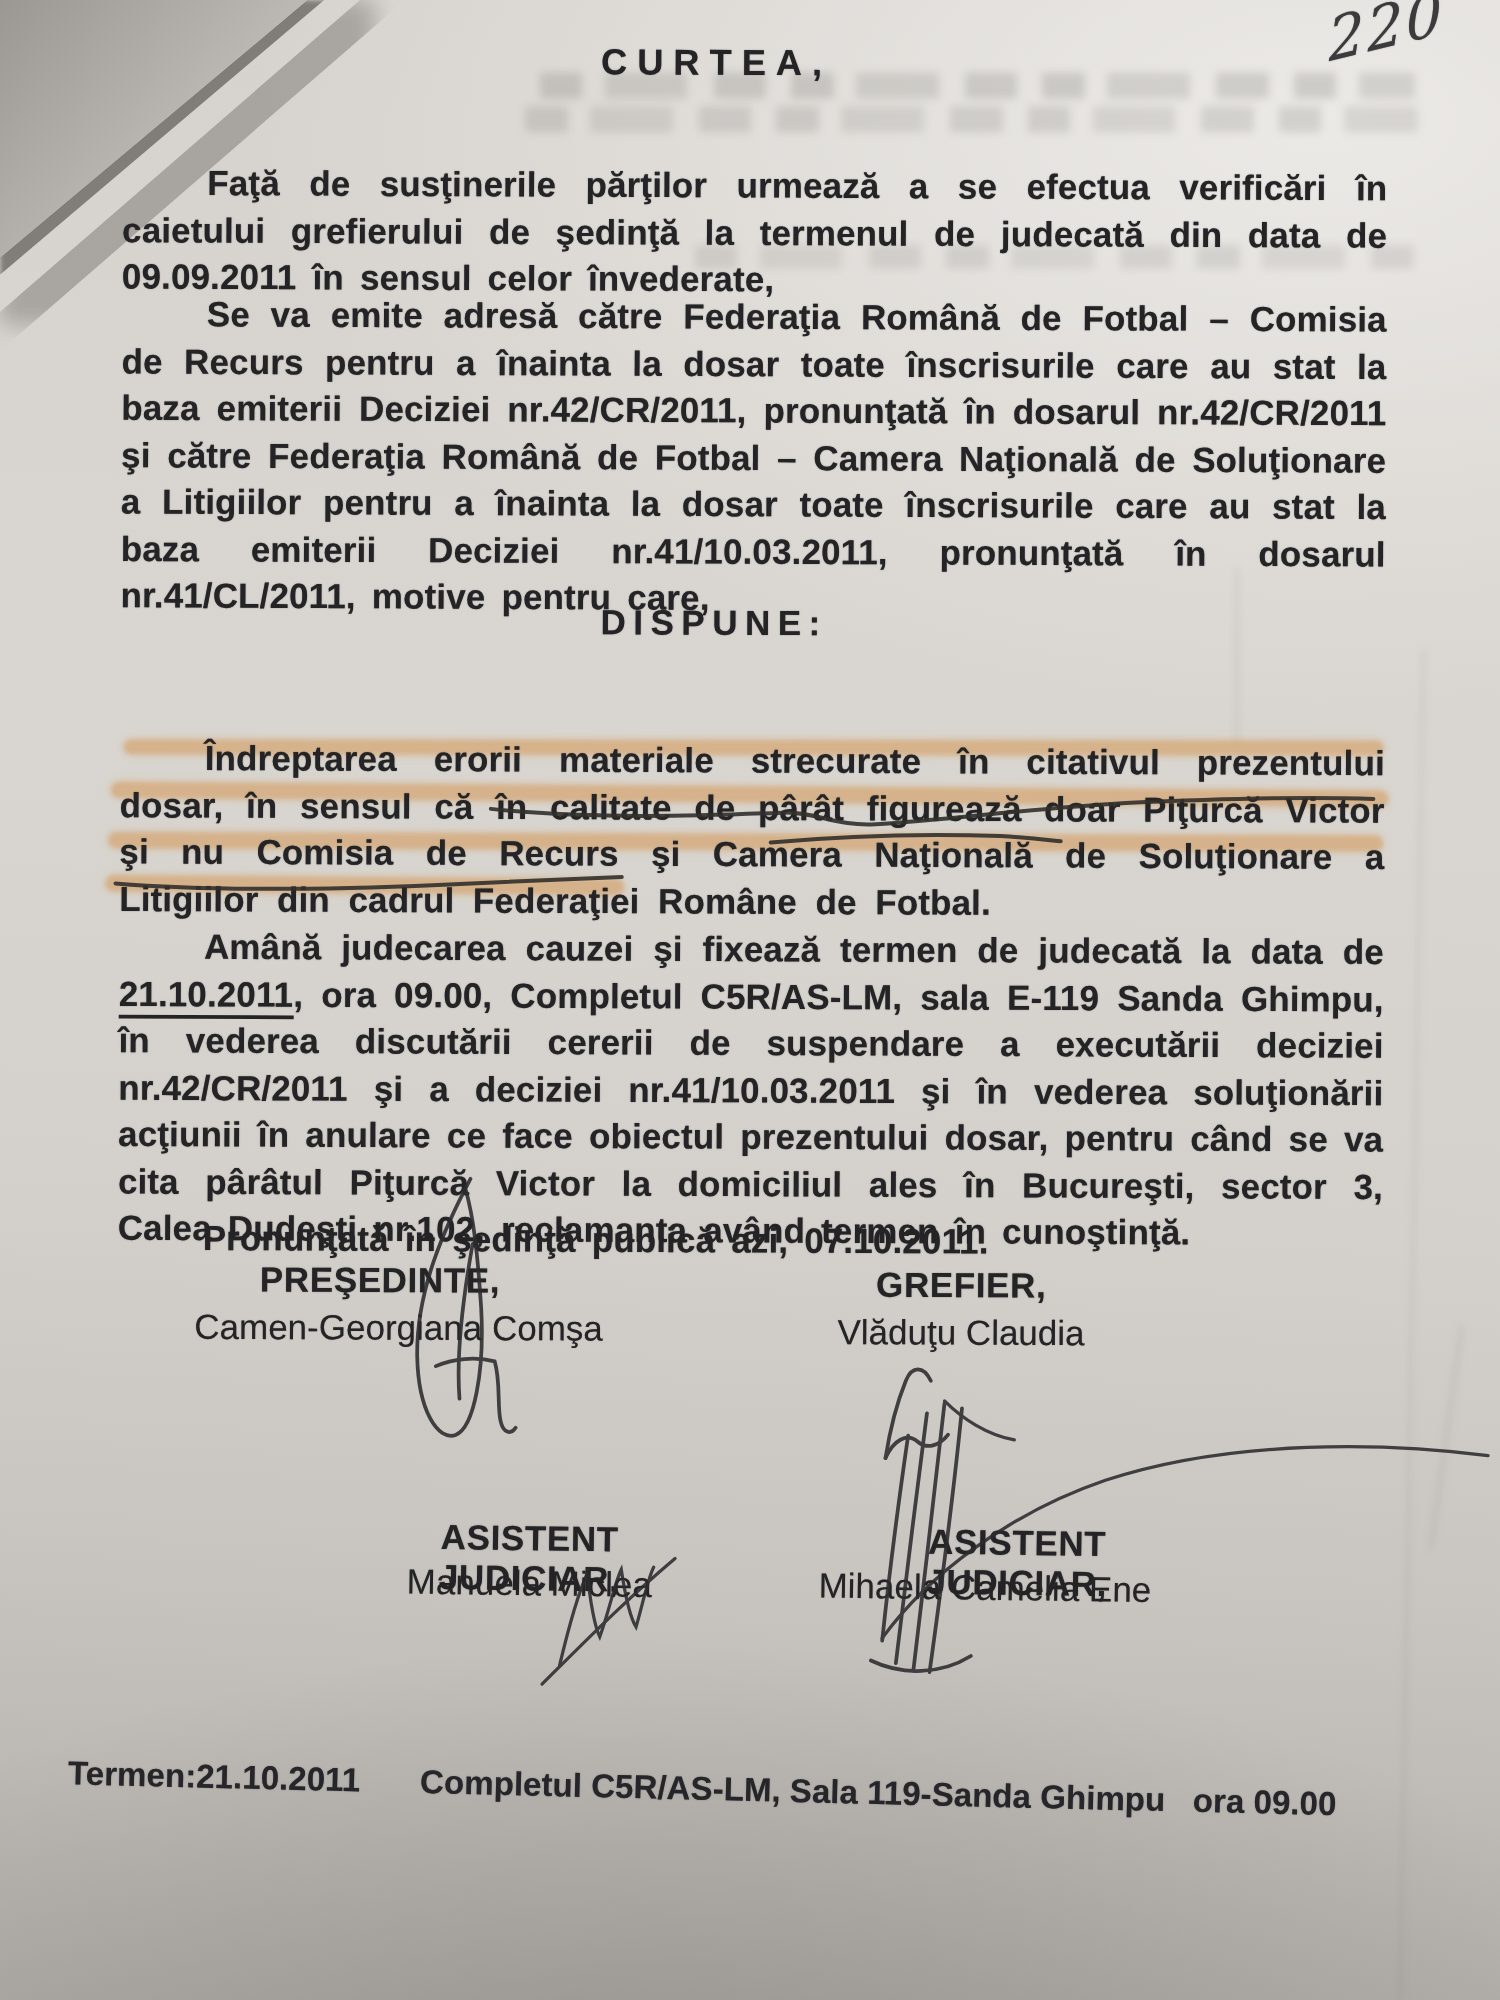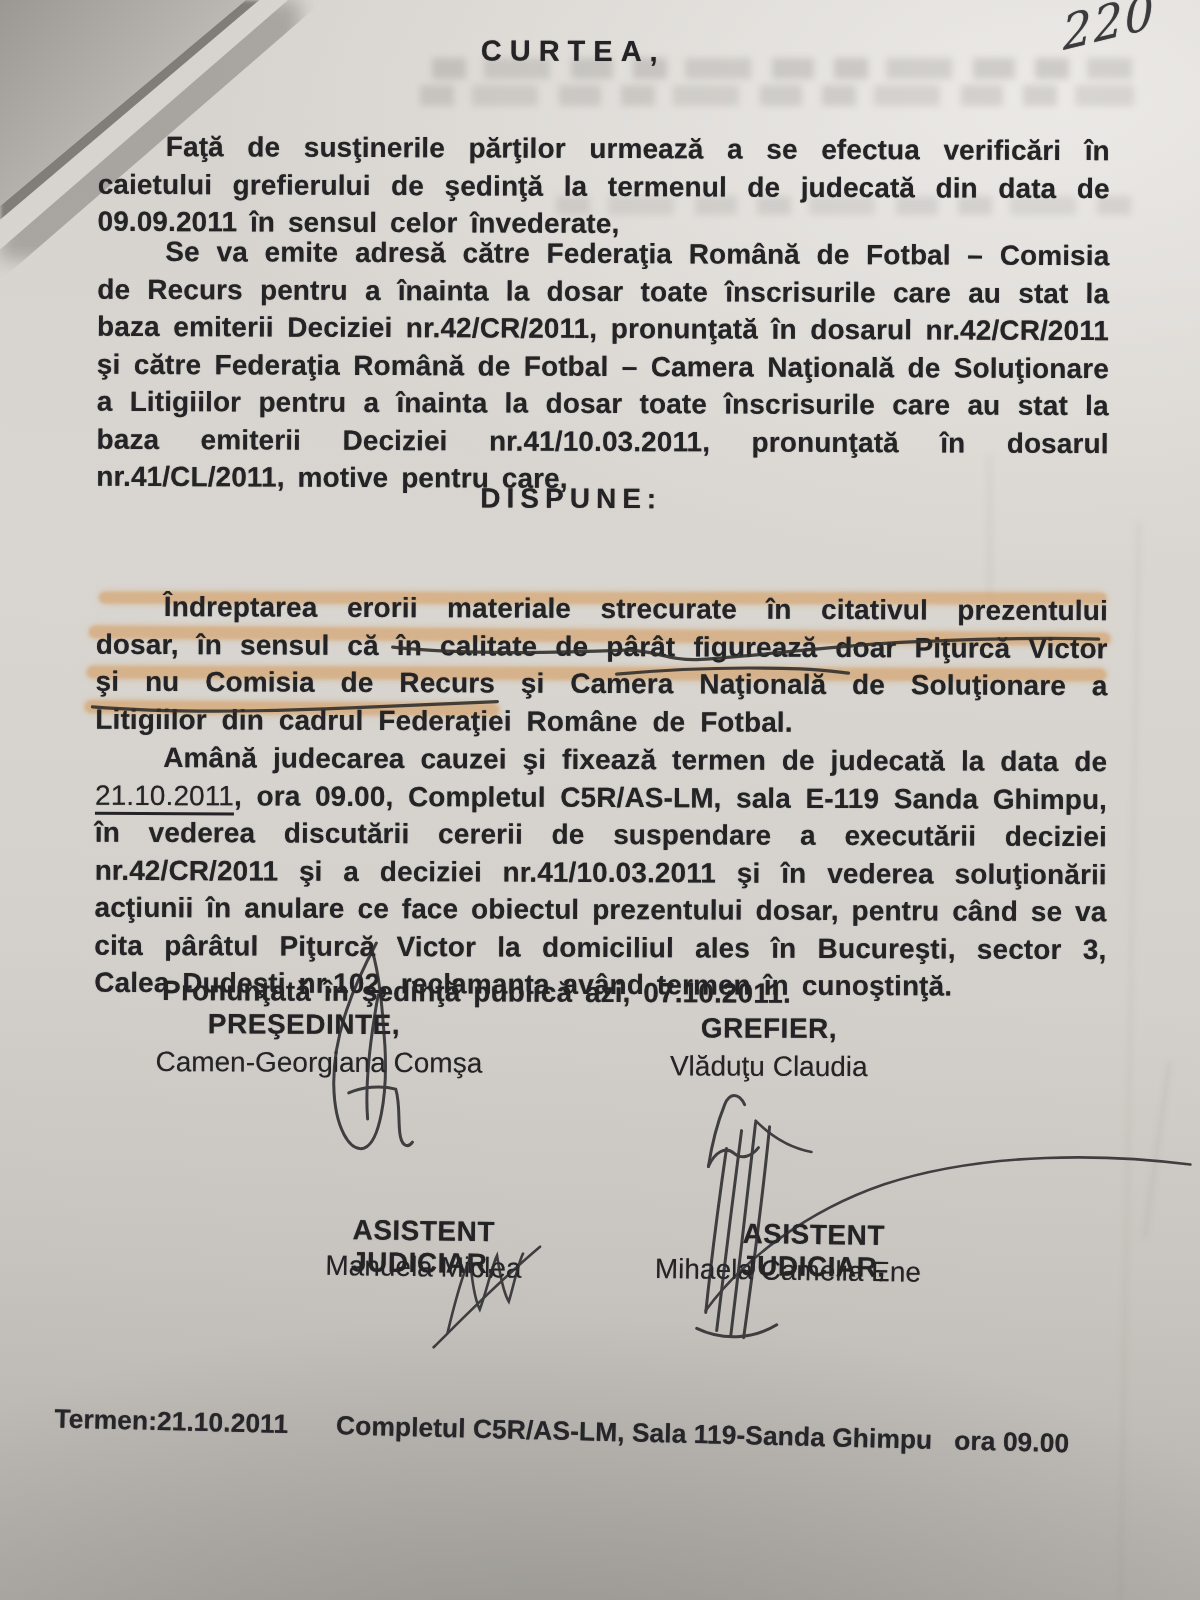--- a/index.html
+++ b/index.html
@@ -44,21 +44,21 @@
   .para{position:absolute;left:95px;width:1012px;font-size:28px;line-height:37.5px;
     font-weight:600;text-align:justify;text-indent:68px;letter-spacing:0.1px;
     word-spacing:5px;text-shadow:0 0 1px rgba(36,36,38,0.55);}
   .p1{top:102px;}
   .p2{top:207px;}
   .dispune{position:absolute;left:0;right:60px;top:460px;text-align:center;
     font-size:28px;font-weight:bold;letter-spacing:6px;text-shadow:0 0 1px rgba(36,36,38,0.6);}
   .p3{top:562px;word-spacing:7px;}
   .p4{top:713px;}
   .p5{top:946px;text-align:left;}
-  .date-bold{font-weight:normal;border-bottom:3px solid #242426;padding-bottom:1px;}
+  .date-bold{font-weight:bold;border-bottom:3px solid #242426;padding-bottom:1px;}
   
   .hl{position:absolute;background:rgba(211,150,82,0.55);border-radius:9px;
     filter:blur(1.6px);box-shadow:0 0 7px rgba(211,150,82,0.38);}
   .hl.s1{left:98px;top:592px;width:1008px;height:12px;transform:rotate(-0.2deg);}
   .hl.s2{left:88px;top:629px;width:1022px;height:13px;transform:rotate(0.15deg);}
   .hl.s3{left:86px;top:667px;width:1020px;height:13px;transform:rotate(-0.1deg);}
   .hl.s4{left:84px;top:703px;width:415px;height:13px;transform:rotate(0.2deg);}
   .marks{position:absolute;inset:0;pointer-events:none;}
   .sig-label{position:absolute;font-weight:bold;font-size:28px;text-align:center;
     letter-spacing:0.5px;text-shadow:0 0 1px rgba(36,36,38,0.6);}

